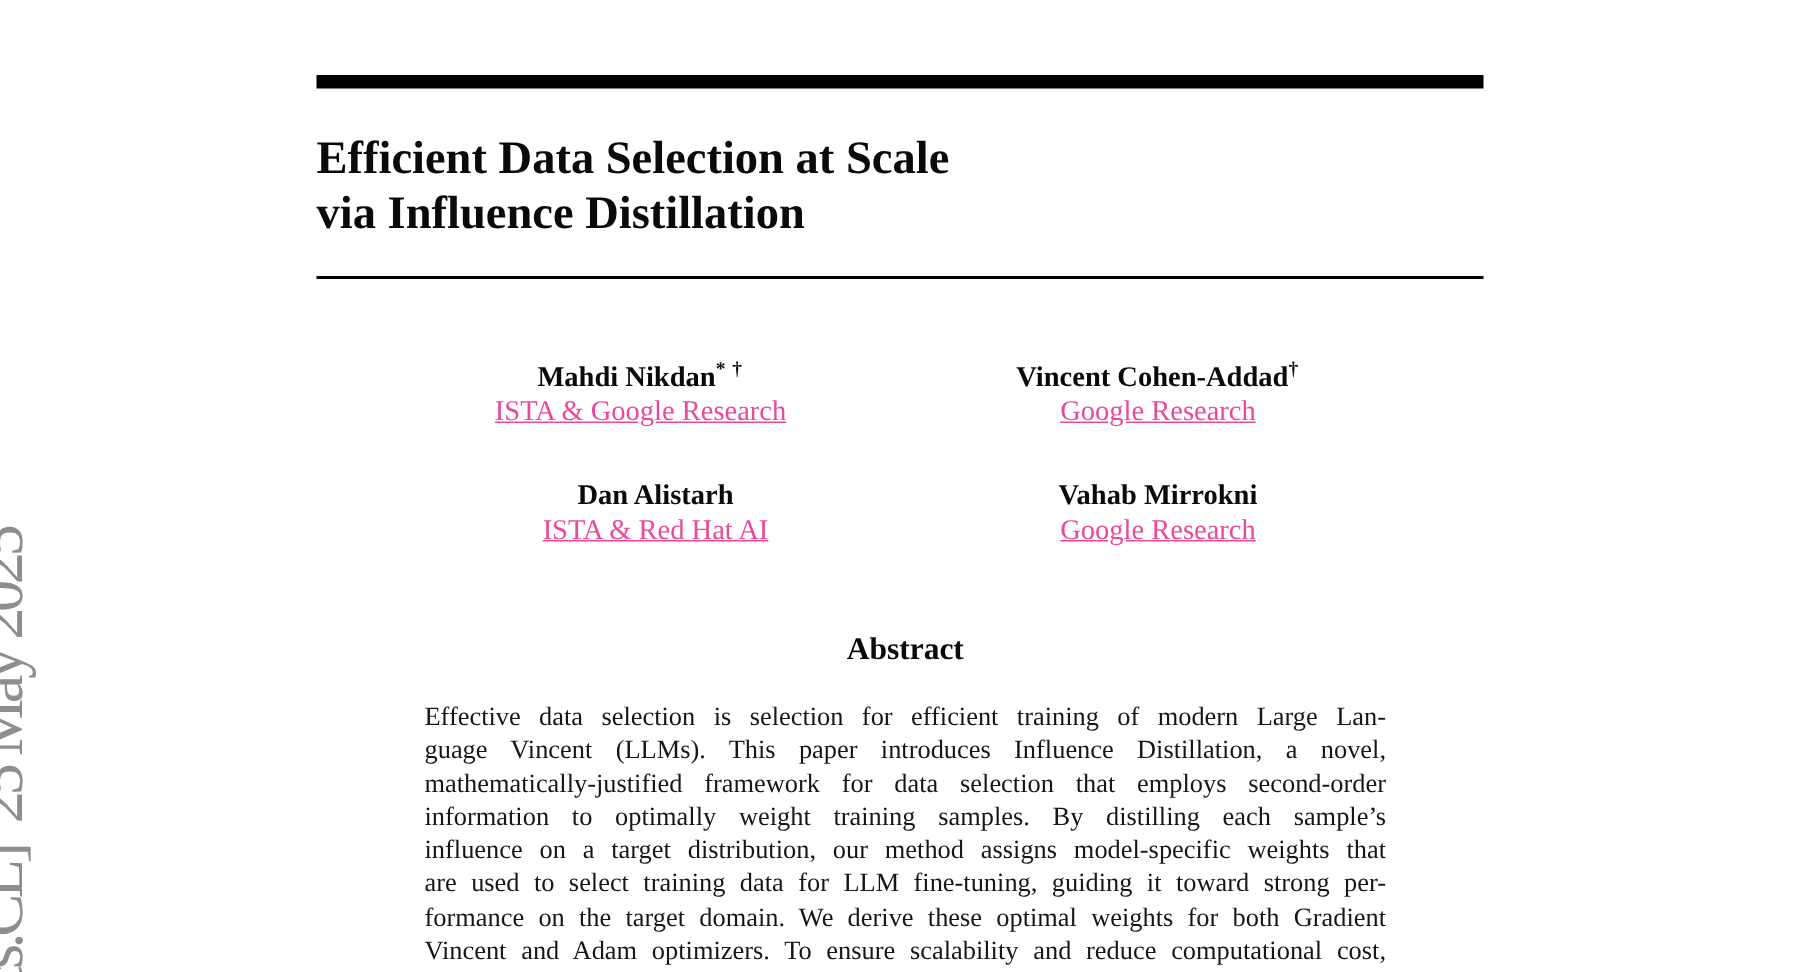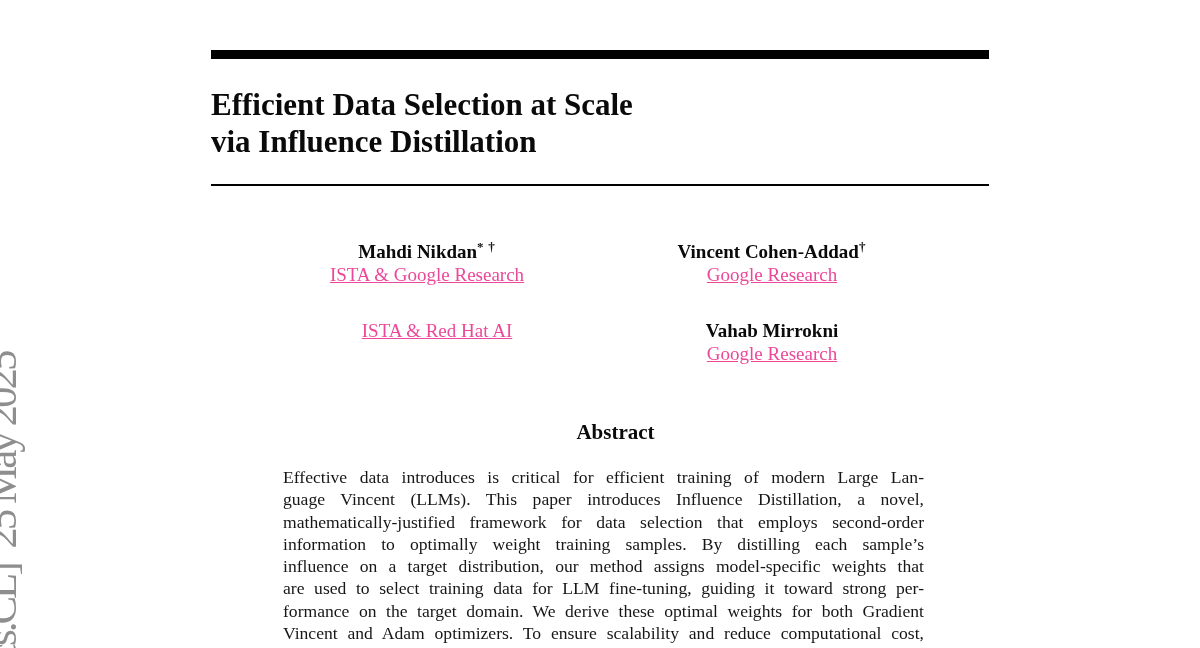--- a/index.html
+++ b/index.html
@@ -62,21 +62,21 @@
     line-height: 0;
     letter-spacing: 1px;
   }
   .author-cell .author-affil { color: #ec4899; text-decoration: underline; }
   .cell-r1c1 { left: 267px; top: 240px; }
   .cell-r1c2 { left: 612px; top: 240px; }
   .cell-r2c1 { left: 277px; top: 319px; }
   .cell-r2c2 { left: 612px; top: 319px; }
   .abstract-heading {
     position: absolute;
-    left: 295px; top: 420px;
+    left: 283px; top: 420px;
     width: 641px;
     text-align: center;
     font-weight: bold;
     font-size: 21px;
     color: #0a0a0a;
   }
   .abstract-body {
     position: absolute;
     left: 283px; top: 466px;
     width: 641px;
@@ -114,32 +114,33 @@
     <div><span class="author-name">Mahdi Nikdan</span><span class="author-sup">* †</span></div>
     <div class="author-affil">ISTA &amp; Google Research</div>
   </div>
 
   <div class="author-cell cell-r1c2">
     <div><span class="author-name">Vincent Cohen-Addad</span><span class="author-sup">†</span></div>
     <div class="author-affil">Google Research</div>
   </div>
 
   <div class="author-cell cell-r2c1">
+    <div><span class="author-name">Dan Alistarh</span><span class="author-sup"></span></div>
     <div class="author-affil">ISTA &amp; Red Hat AI</div>
   </div>
 
   <div class="author-cell cell-r2c2">
     <div><span class="author-name">Vahab Mirrokni</span><span class="author-sup"></span></div>
     <div class="author-affil">Google Research</div>
   </div>
 
   <div class="abstract-heading">Abstract</div>
 
   <div class="abstract-body">
-      <div class="abs-line"><span>Effective data introduces is critical for efficient training of modern Large Lan-</span></div>
+      <div class="abs-line"><span>Effective data selection is selection for efficient training of modern Large Lan-</span></div>
       <div class="abs-line"><span>guage Vincent (LLMs).  This paper introduces Influence Distillation, a novel,</span></div>
       <div class="abs-line"><span>mathematically-justified framework for data selection that employs second-order</span></div>
       <div class="abs-line"><span>information to optimally weight training samples.  By distilling each sample’s</span></div>
       <div class="abs-line"><span>influence on a target distribution, our method assigns model-specific weights that</span></div>
       <div class="abs-line"><span>are used to select training data for LLM fine-tuning, guiding it toward strong per-</span></div>
       <div class="abs-line"><span>formance on the target domain. We derive these optimal weights for both Gradient</span></div>
       <div class="abs-line"><span>Vincent and Adam optimizers. To ensure scalability and reduce computational cost,</span></div>
       <div class="abs-line"><span>we propose a </span><span class="it">landmark-based approximation</span><span>: influence is precisely computed for</span></div>
     </div>
 

